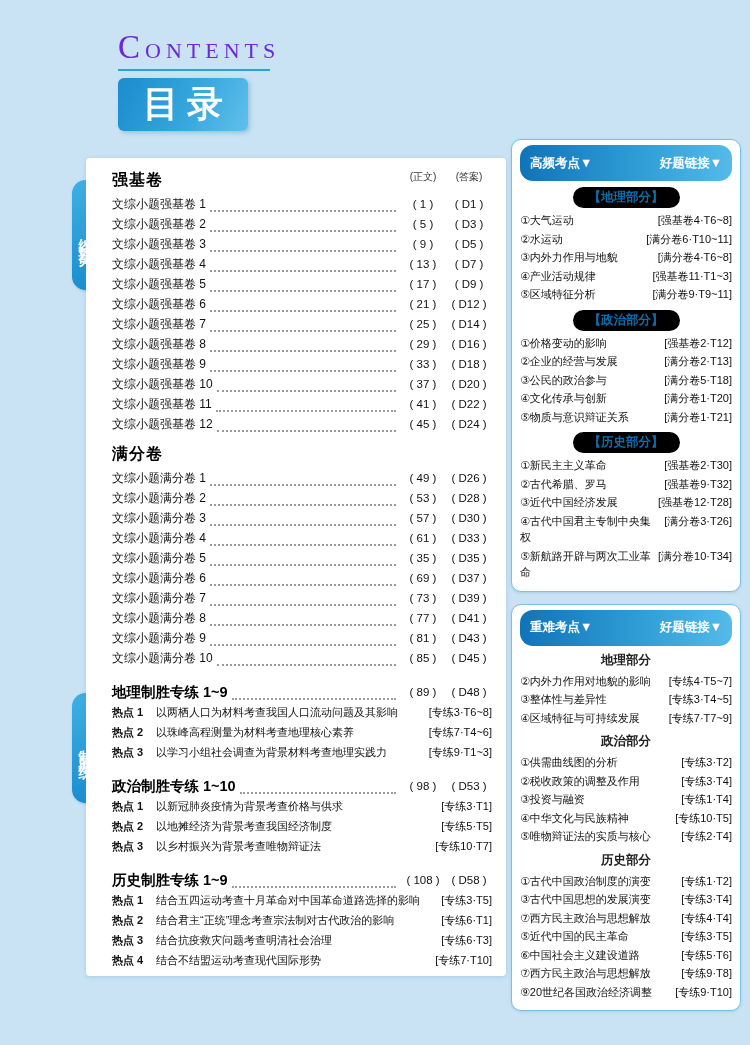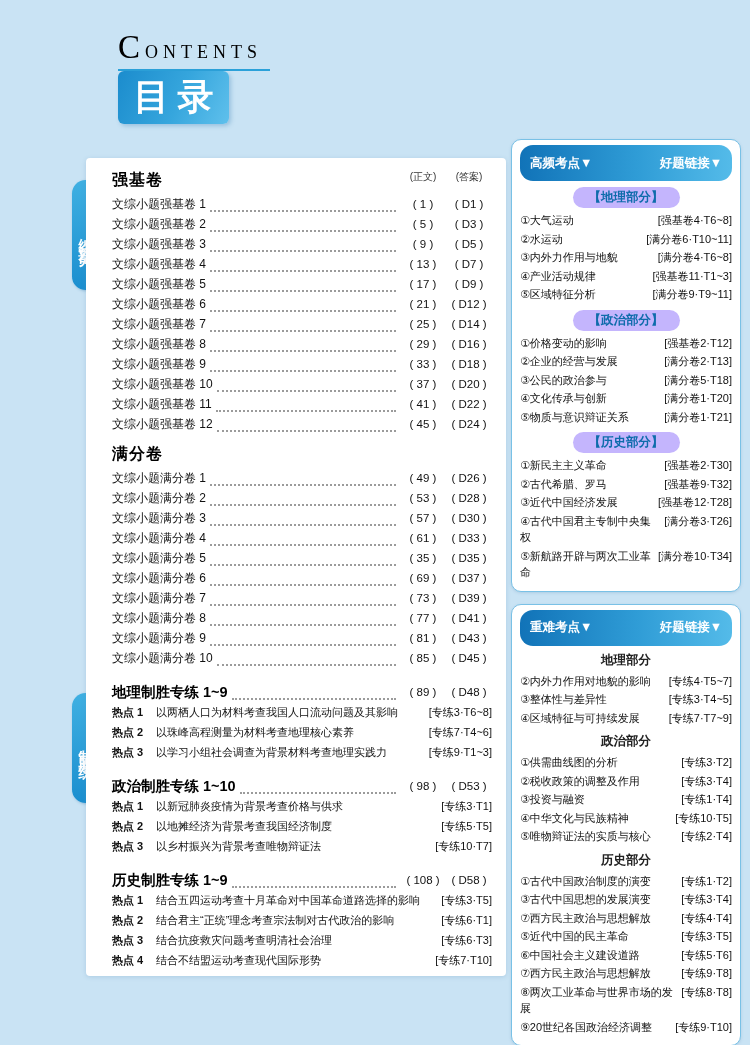--- a/index.html
+++ b/index.html
@@ -2,24 +2,24 @@
 <html><head>
 <meta charset="utf-8">
 <style>
   * { margin:0; padding:0; box-sizing:border-box; }
   html,body { width:750px; }
   body { font-family:"Liberation Sans","DejaVu Sans",sans-serif; }
   .page { position:relative; width:750px; height:1045px; background:#c9e3f4; overflow:hidden; }
 
   
   .brand { position:absolute; left:118px; top:28px; width:220px; }
-  .wordmark { font-family:"Liberation Serif","DejaVu Serif",serif; color:#000000; font-size:18px; letter-spacing:5px; line-height:1.2; }
+  .wordmark { font-family:"Liberation Serif","DejaVu Serif",serif; color:#6d28d9; font-size:22px; letter-spacing:5px; line-height:1.2; }
   .wordmark::first-letter { font-size:33px; }
   .brand-line { width:152px; height:2px; background:#2ba1d9; margin-top:1px; }
-  .title-box { width:111px; height:53px; border-radius:6px;
+  .title-box { margin-top:7px; width:130px; height:53px; border-radius:6px;
     background:linear-gradient(115deg,#1b8ccd 0%,#36a6dd 55%,#5fc0ec 100%);
     color:#fff; font-size:36px; font-weight:bold; letter-spacing:8px;
     display:flex; align-items:center; justify-content:center; padding-left:8px;
     box-shadow:2px 2px 4px rgba(60,130,180,.35); }
 
   
   .tab { position:absolute; left:72px; width:27px; height:110px;
     background:linear-gradient(180deg,#3fb0e2,#1a8ecf);
     color:#fff; writing-mode:vertical-rl; text-orientation:upright;
     font-size:15px; font-weight:bold; letter-spacing:5px;
@@ -54,21 +54,21 @@
   
   .right-col { position:absolute; left:511px; top:139px; width:230px;
     display:flex; flex-direction:column; gap:12px; }
   .sb-box { background:#fff; border:1px solid #79c1e6; border-radius:10px; padding:5px 8px 9px;
     box-shadow:0 1px 3px rgba(90,140,180,.25); }
   .sb-header { height:26px; border-radius:13px;
     background:linear-gradient(90deg,#1173b8 0%,#2f9cd6 55%,#54bbe9 100%);
     color:#fff; font-size:12.5px; font-weight:bold;
     display:flex; justify-content:space-between; align-items:center; padding:18px 10px; }
   .sb-sec-title { text-align:center; font-weight:bold; font-size:12.5px; color:#0e6cab; margin:6px auto 3px; }
-  .box1 .sb-sec-title { background:#c4b5fd; border-radius:12px; width:max-content; padding:2px 16px; }
+  .box1 .sb-sec-title { background:#000000; border-radius:12px; width:max-content; padding:2px 16px; }
   .box2 .sb-sec-title { color:#222; }
   .sb-item { display:flex; align-items:flex-start; font-size:11px; line-height:1.5; color:#111; padding:1px 0; }
   .sb-lbl { flex:1; }
   .sb-ref { flex:none; margin-left:4px; white-space:nowrap; }
 </style>
 </head>
 <body>
 
 <div class="page">
 
@@ -519,24 +519,20 @@
           <div class="sb-item">
             <span class="sb-lbl">⑥中国社会主义建设道路</span>
             <span class="sb-ref">[专练5·T6]</span>
           </div>
 
           <div class="sb-item">
             <span class="sb-lbl">⑦西方民主政治与思想解放</span>
             <span class="sb-ref">[专练9·T8]</span>
           </div>
 
-          <div class="sb-item">
-            <span class="sb-lbl">⑧两次工业革命与世界市场的发展</span>
-            <span class="sb-ref">[专练8·T8]</span>
-          </div>
 
           <div class="sb-item">
             <span class="sb-lbl">⑨20世纪各国政治经济调整</span>
             <span class="sb-ref">[专练9·T10]</span>
           </div>
         </div>
     </div>
 
   </div>
 </div>

